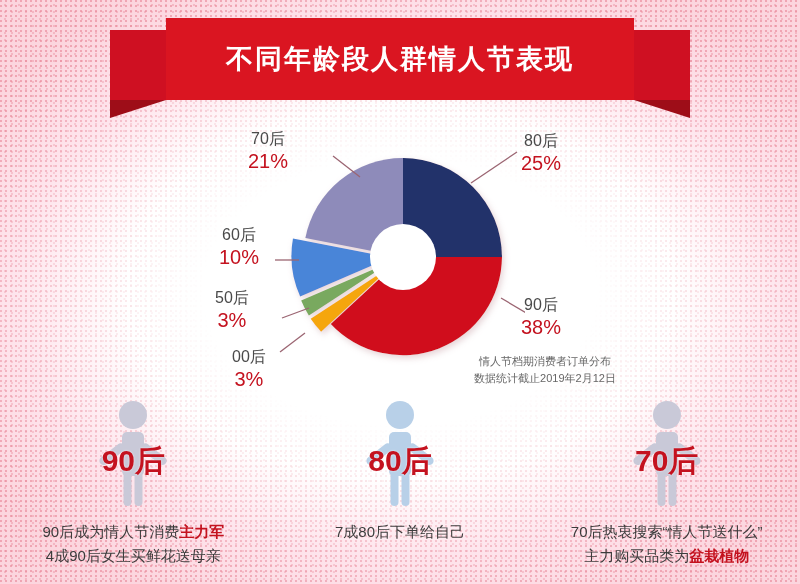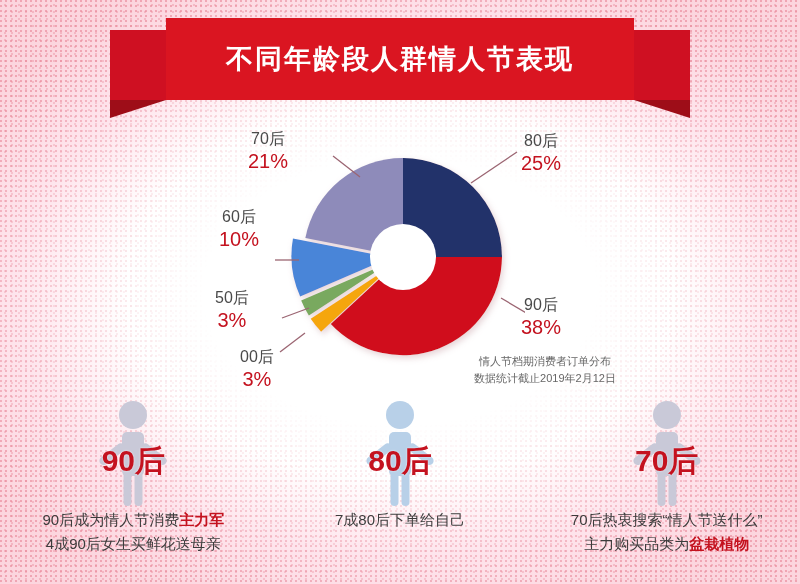--- a/index.html
+++ b/index.html
@@ -52,40 +52,40 @@
   
   .pie-wrap{position:absolute;left:275px;top:140px;width:250px;height:230px;}
   .pie-svg{position:absolute;left:0;top:0;}
 
   
   .plabel{position:absolute;text-align:center;line-height:1.12;white-space:nowrap;}
   .plabel .name{font-size:16px;color:#4a4a4a;display:block;}
   .plabel .pct{font-size:20px;color:#c4121f;font-weight:normal;display:block;margin-top:2px;}
   .lb-70{left:248px;top:130px;}
   .lb-80{left:521px;top:132px;}
-  .lb-60{left:219px;top:208px;}
+  .lb-60{left:219px;top:226px;}
   .lb-90{left:521px;top:296px;}
   .lb-50{left:215px;top:289px;}
-  .lb-00{left:240px;top:348px;}
+  .lb-00{left:232px;top:348px;}
 
   .caption{
     position:absolute;left:455px;top:353px;width:180px;text-align:center;
     font-size:11px;color:#666;line-height:1.5;
   }
 
   
   .cols{position:absolute;left:0;top:398px;width:800px;height:186px;display:flex;}
   .col{flex:1 1 0;position:relative;display:flex;flex-direction:column;align-items:center;}
   .figwrap{position:relative;width:84px;height:108px;}
   .fig-tag{
     position:absolute;left:0;right:0;top:48px;text-align:center;
     font-size:30px;font-weight:bold;color:#c4121f;line-height:1;
     text-shadow:0 0 2px rgba(255,255,255,.85);
   }
-  .col-lines{margin-top:2px;text-align:center;line-height:1.62;}
+  .col-lines{margin-top:14px;text-align:center;line-height:1.62;}
   .col-lines .ln{font-size:15px;color:#3c3c3c;white-space:nowrap;}
   .col-lines .hl{color:#c4121f;font-weight:bold;}
 </style>
 </head>
 <body>
 
 <div id="stage">
 
   <div class="bg-soft"></div>
   <div class="bg-noise"></div>

